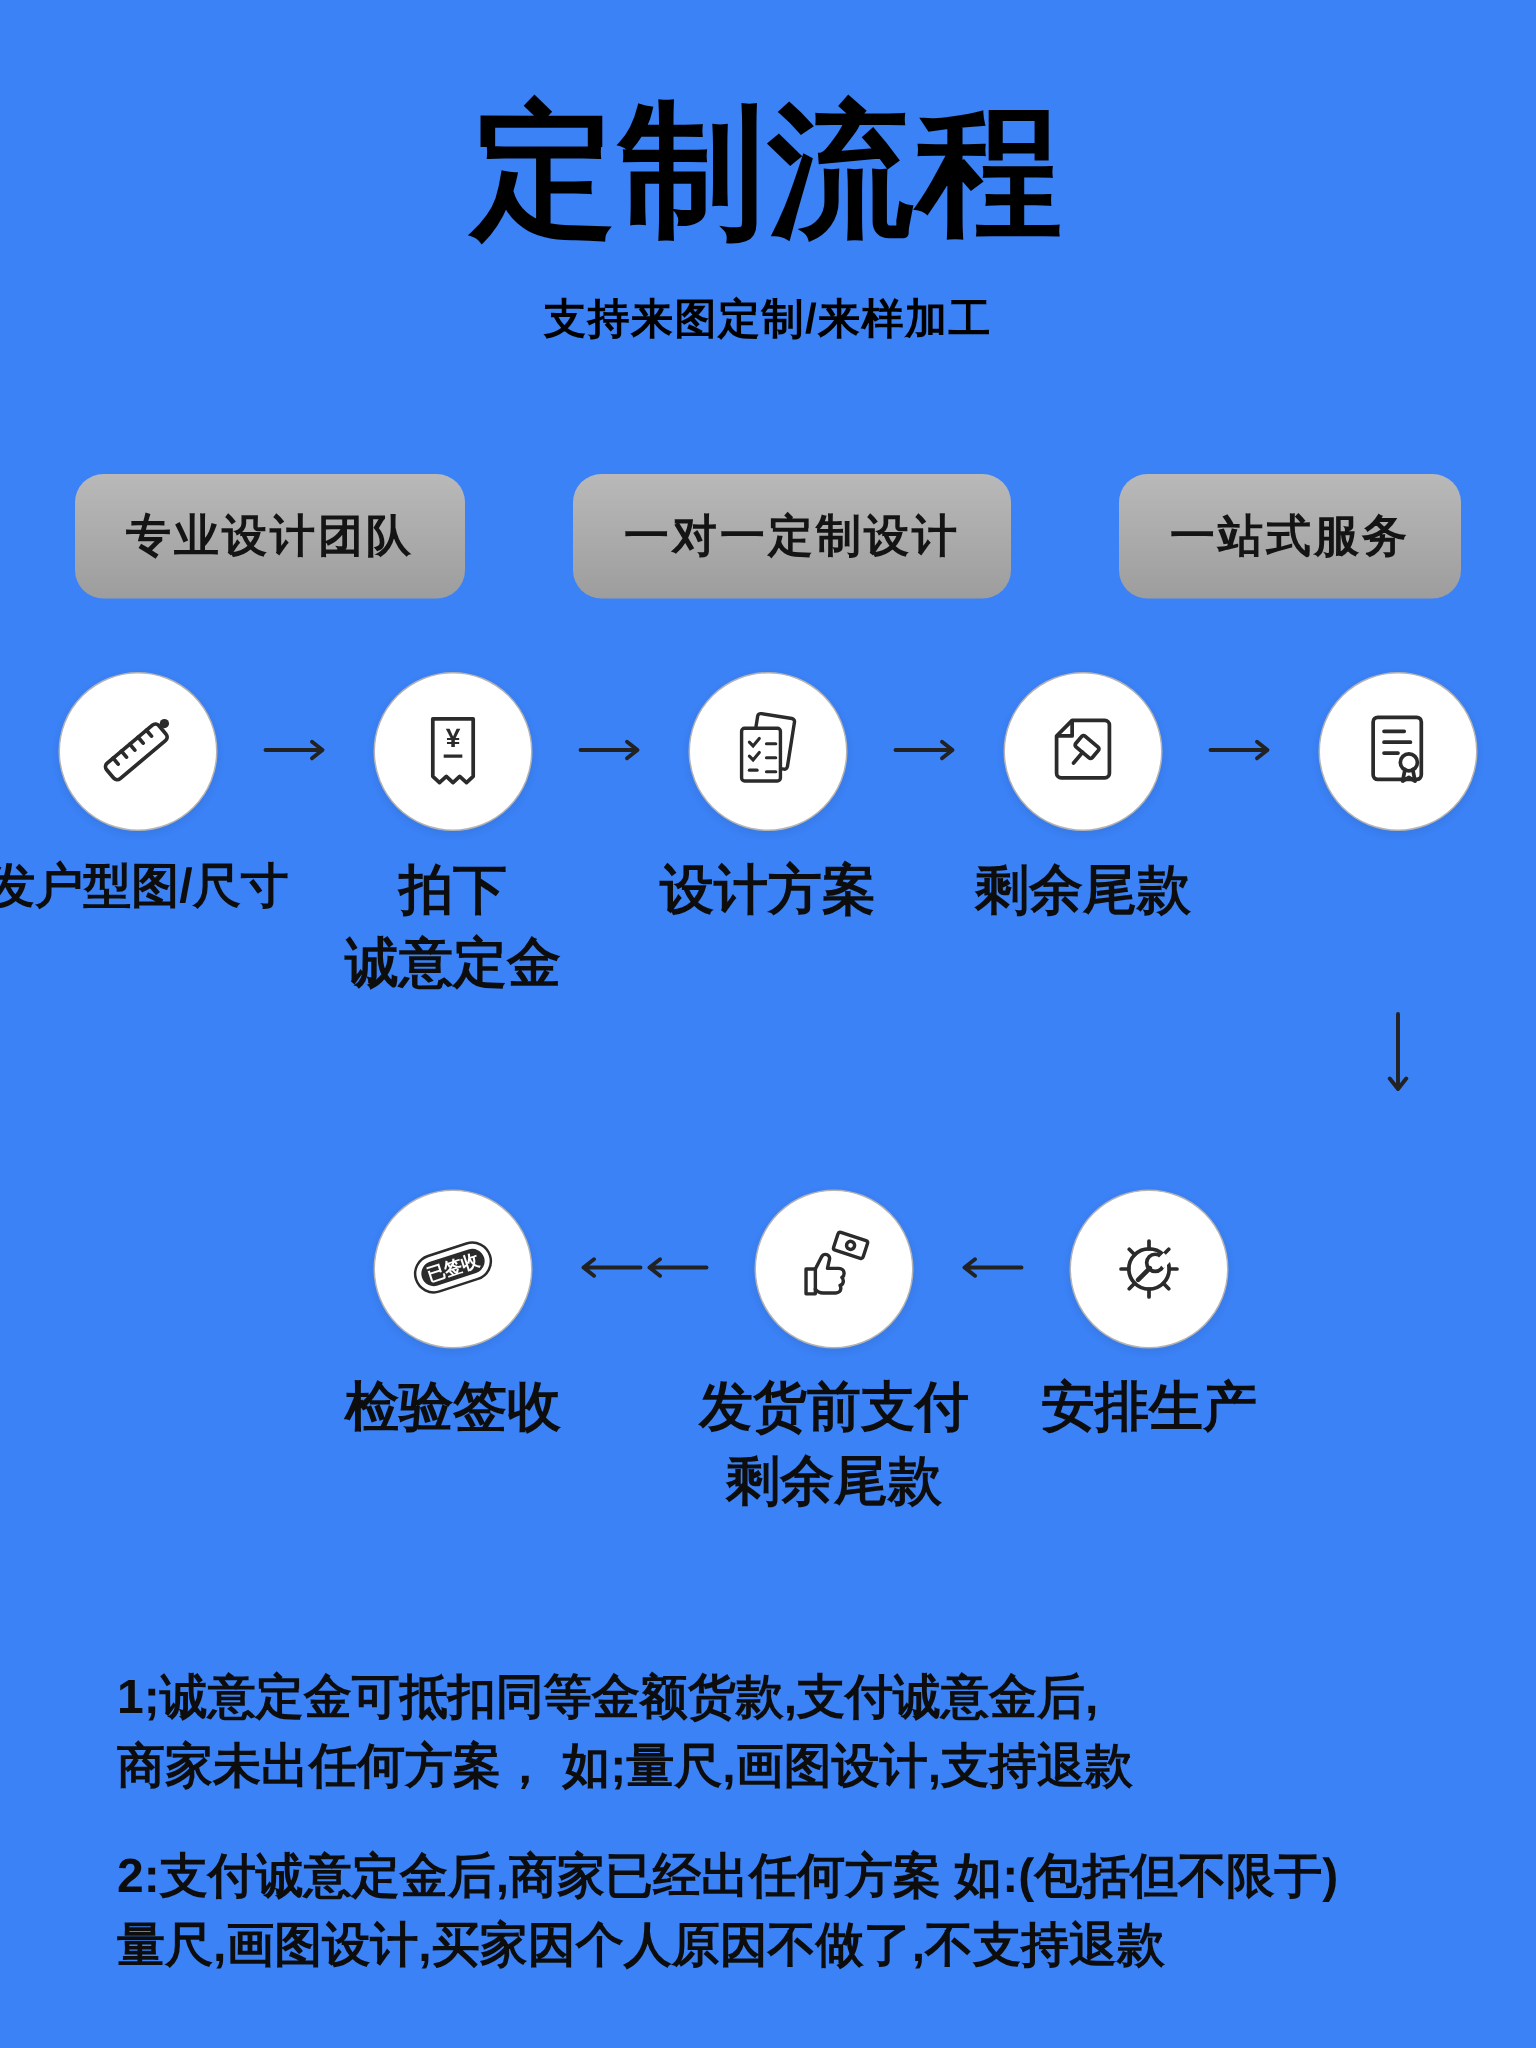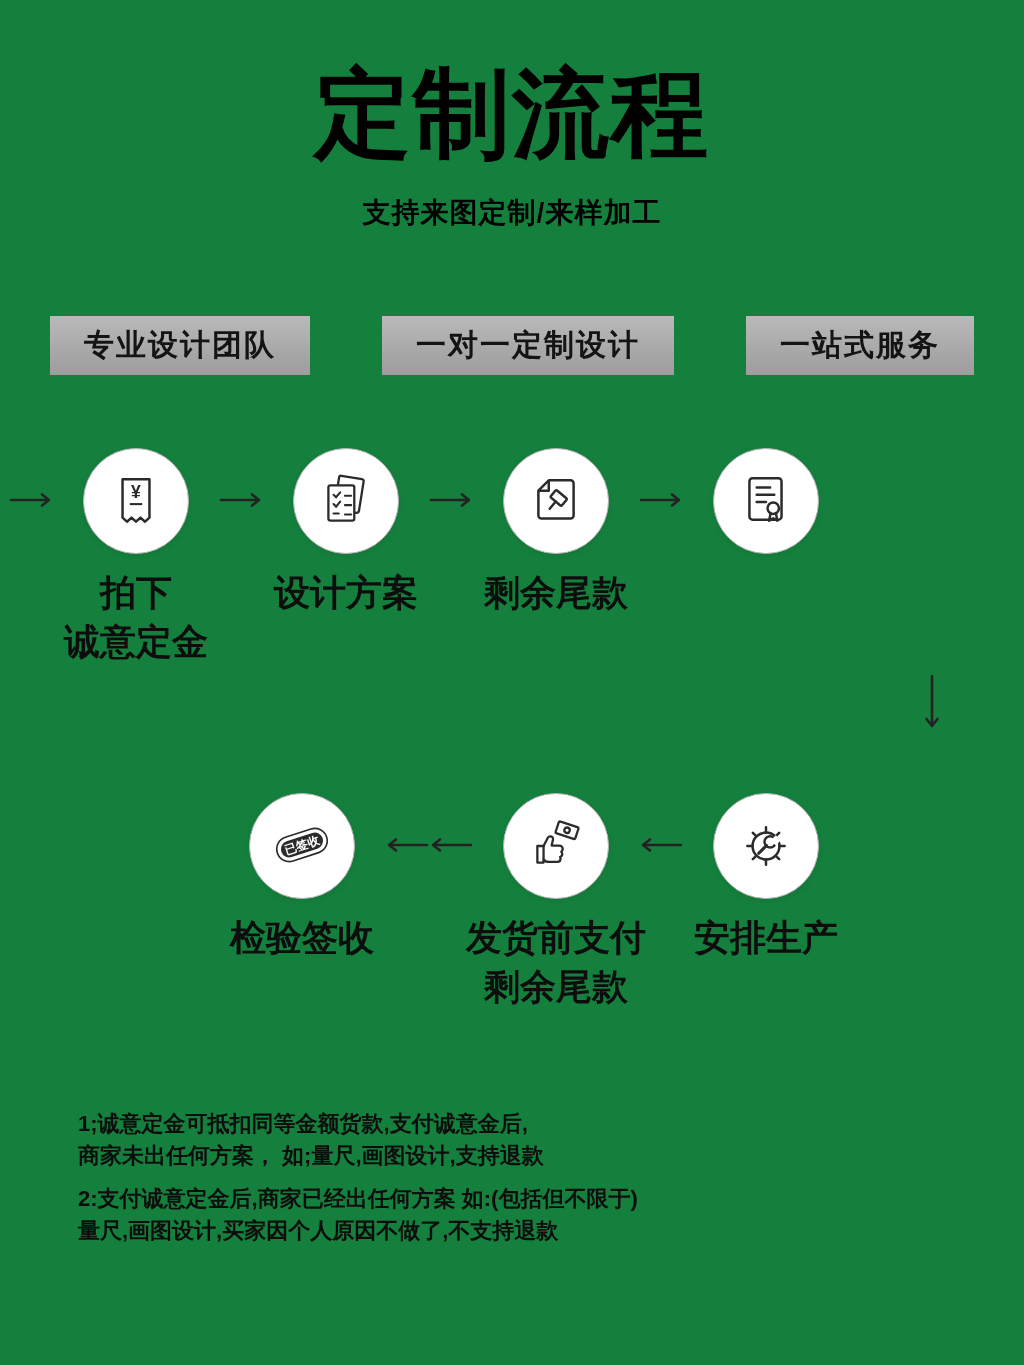--- a/index.html
+++ b/index.html
@@ -1,51 +1,63 @@
 <!DOCTYPE html>
 <html><head>
 <meta charset="utf-8">
 <style>
   html,body{margin:0;padding:0;}
   body{width:1024px;height:1365px;background:#ffffff;font-family:"Liberation Sans","DejaVu Sans",sans-serif;color:#111;}
-  .page{position:relative;width:1024px;height:1365px;background:#15803d;overflow:hidden;}
+  .page{position:relative;width:1024px;height:1365px;background:#3b82f6;overflow:hidden;}
   .title{position:absolute;top:50px;left:0;width:100%;text-align:center;font-size:97px;font-weight:900;letter-spacing:2px;color:#000;}
   .subtitle{position:absolute;top:194px;left:0;width:100%;text-align:center;font-size:28px;font-weight:800;letter-spacing:1px;color:#000;}
   .badges{position:absolute;top:316px;left:0;width:100%;display:flex;justify-content:space-between;padding:0 50px;box-sizing:border-box;}
-  .badge{background:linear-gradient(180deg,#b9b9b9,#9d9d9d);border-radius:0;padding:9px 34px;font-size:30px;font-weight:800;color:#141414;letter-spacing:2px;}
+  .badge{background:linear-gradient(180deg,#b9b9b9,#9d9d9d);border-radius:19px;padding:21px 34px;font-size:30px;font-weight:800;color:#141414;letter-spacing:2px;}
   .flow-row{position:absolute;left:0;width:100%;display:flex;align-items:flex-start;box-sizing:border-box;}
   .row1{top:448px;padding:0 9px;}
   .row2{top:793px;padding-left:219px;}
   .step{flex:0 0 166px;width:166px;display:flex;flex-direction:column;align-items:center;}
   .circle{width:104px;height:104px;border-radius:50%;background:#fff;border:1.5px solid #b3b3b3;box-shadow:0 2px 6px rgba(0,0,0,.08);display:flex;align-items:center;justify-content:center;}
   .icon{width:58px;height:58px;}
   .step-label{margin-top:15px;font-size:36px;font-weight:700;text-align:center;white-space:pre-line;line-height:1.35;color:#0d0d0d;width:max-content;}
   .step-label.big{font-size:32px;font-weight:800;}
   .arrow-h{flex:0 0 44px;margin-top:43px;}
   .down-arrow{position:absolute;top:674px;left:923px;}
   .notes{position:absolute;top:1108px;left:78px;width:880px;}
-  .note{font-size:22px;font-weight:700;line-height:1.45;white-space:pre-line;color:#0d0d0d;}
-  .note + .note{margin-top:11px;}
+  .note{font-size:32px;font-weight:700;line-height:1.45;white-space:pre-line;color:#0d0d0d;}
+  .note + .note{margin-top:26px;}
 </style>
 </head>
 <body>
 
 <div class="page">
 
   <div class="title">定制流程</div>
   <div class="subtitle">支持来图定制/来样加工</div>
 
   <div class="badges">
     <div class="badge">专业设计团队</div>
     <div class="badge">一对一定制设计</div>
     <div class="badge">一站式服务</div>
   </div>
 
   <div class="flow-row row1">
 
+    <div class="step">
+      <div class="circle">
+        <svg class="icon" viewBox="0 0 56 56">
+          <g transform="rotate(-40 28 28)" fill="none" stroke="#2b2b2b" stroke-width="2.4" stroke-linecap="round">
+            <rect x="5" y="21" width="44" height="13" rx="3"></rect>
+            <path d="M13 21v5 M20 21v5 M27 21v5 M34 21v5 M41 21v5"></path>
+          </g>
+          <circle cx="45" cy="10" r="3" fill="#2b2b2b"></circle>
+        </svg>
+      </div>
+      <div class="step-label big">发户型图/尺寸</div>
+    </div>
 
     <svg class="arrow-h" viewBox="0 0 44 18">
       <path d="M2 9h37 M33 3.5l7 5.5-7 5.5" fill="none" stroke="#222" stroke-width="2.6" stroke-linecap="round" stroke-linejoin="round"></path>
     </svg>
 
     <div class="step">
       <div class="circle">
         <svg class="icon" viewBox="0 0 56 56">
           <g fill="none" stroke="#2b2b2b" stroke-width="2.4" stroke-linejoin="round">
             <path d="M15 7h26v37l-4.3 4-4.4-4-4.3 4-4.3-4-4.4 4-4.3-4z"></path>

